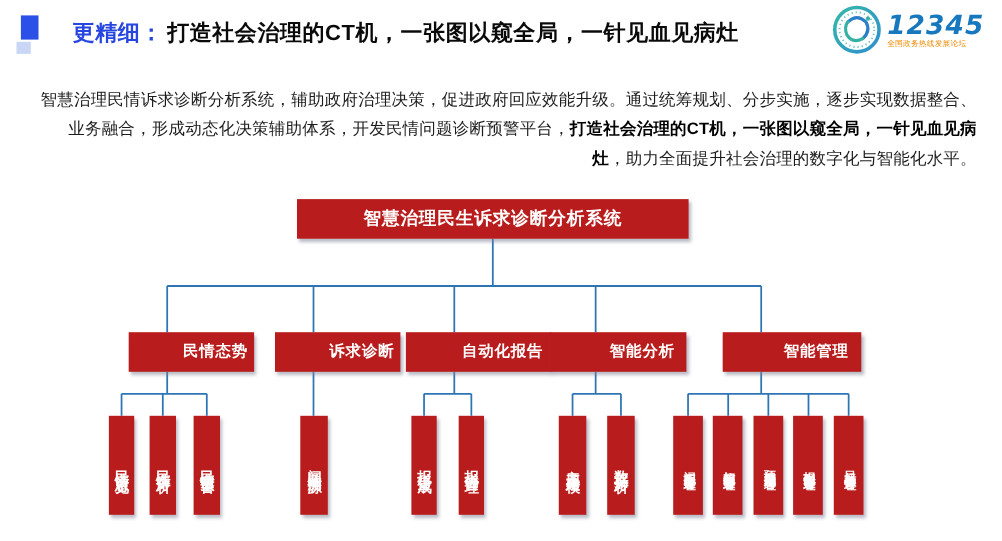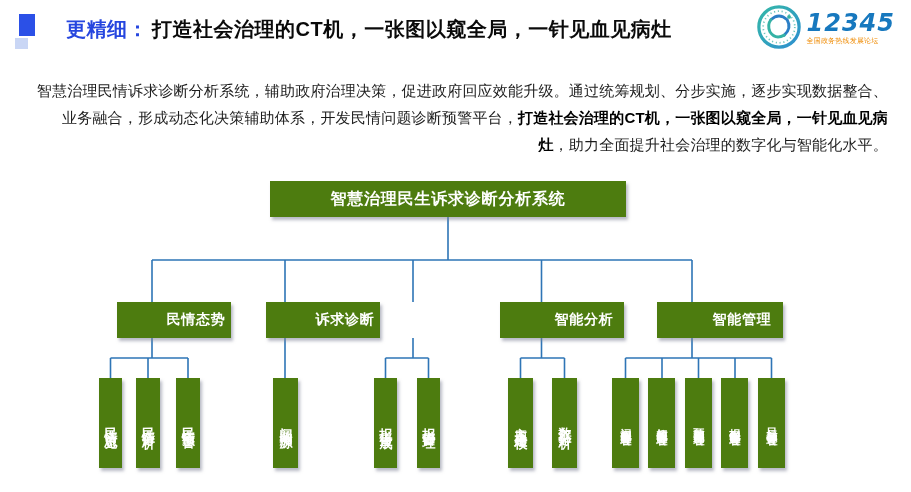--- a/index.html
+++ b/index.html
@@ -17,26 +17,26 @@
   .logo{position:absolute;right:16px;top:4px;display:flex;align-items:center;gap:5px;}
   .logo-icon{width:46px;height:46px;display:block;}
   .logo-text{display:flex;flex-direction:column;align-items:flex-start;line-height:1;}
   .logo-number{font-size:24px;font-weight:800;font-style:italic;color:#1778be;letter-spacing:1px;font-family:"DejaVu Sans",sans-serif;}
   .logo-sub{font-size:7px;color:#ef8a00;margin-top:2px;white-space:nowrap;letter-spacing:.2px;}
   
   .intro{position:absolute;left:36px;top:77px;width:852px;font-size:15px;line-height:27px;color:#1c1c1c;letter-spacing:.2px;text-align:right;}
   .intro .em{font-weight:bold;color:#000;}
   
   .connectors{position:absolute;left:0;top:0;pointer-events:none;}
-  .node{position:absolute;background:#4d7c0f;color:#fff;display:flex;align-items:center;justify-content:center;
+  .node{position:absolute;background:#b91c1c;color:#fff;display:flex;align-items:center;justify-content:center;
         box-shadow:2px 3px 3px rgba(125,130,150,.55);}
   .node-root{left:270px;top:181px;width:356px;height:36px;font-size:16px;font-weight:bold;letter-spacing:.8px;}
   .node-l2{top:302px;height:36px;font-size:14px;font-weight:bold;letter-spacing:.8px;padding-left:44px;}
   #b0{left:117px;width:70px}
-  #b1{left:266px;width:70px}
+  #b1{left:250px;width:70px}
   #b2{left:369px;width:88px}
   #b3{left:500px;width:80px}
   #b4{left:657px;width:82px}
   .leaf{top:378px;height:90px;font-weight:bold;writing-mode:vertical-rl;text-orientation:upright;
         font-size:13px;letter-spacing:3px;}
   .leaf.small{font-size:11px;letter-spacing:1.5px;}
   #l00{left:99px;width:23px}  #l01{left:136px;width:24px} #l02{left:176px;width:24px}
   #l10{left:273px;width:25px}
   #l20{left:374px;width:23px} #l21{left:417px;width:23px}
   #l30{left:508px;width:25px} #l31{left:552px;width:25px}
@@ -84,20 +84,21 @@
       <path d="M413 338 V358 M385.5 358 H428.5 M385.5 358 V378 M428.5 358 V378"></path>
       <path d="M541.5 338 V358 M520.5 358 H564.5 M520.5 358 V378 M564.5 358 V378"></path>
       <path d="M692 338 V358 M625.5 358 H771.5 M625.5 358 V378 M662 358 V378 M698.5 358 V378 M735 358 V378 M771.5 358 V378"></path>
     </g>
   </svg>
 
   <div class="node node-root">智慧治理民生诉求诊断分析系统</div>
 
   <div class="node node-l2" id="b0">民情态势</div>
   <div class="node node-l2" id="b1">诉求诊断</div>
+  <div class="node node-l2" id="b2">自动化报告</div>
   <div class="node node-l2" id="b3">智能分析</div>
   <div class="node node-l2" id="b4">智能管理</div>
 
   <div class="node leaf" id="l00">民情总览</div>
   <div class="node leaf" id="l01">民情分析</div>
   <div class="node leaf" id="l02">民情预警</div>
   <div class="node leaf" id="l10">问题溯源</div>
   <div class="node leaf" id="l20">报告生成</div>
   <div class="node leaf" id="l21">报告管理</div>
   <div class="node leaf" id="l30">主题建模</div>

